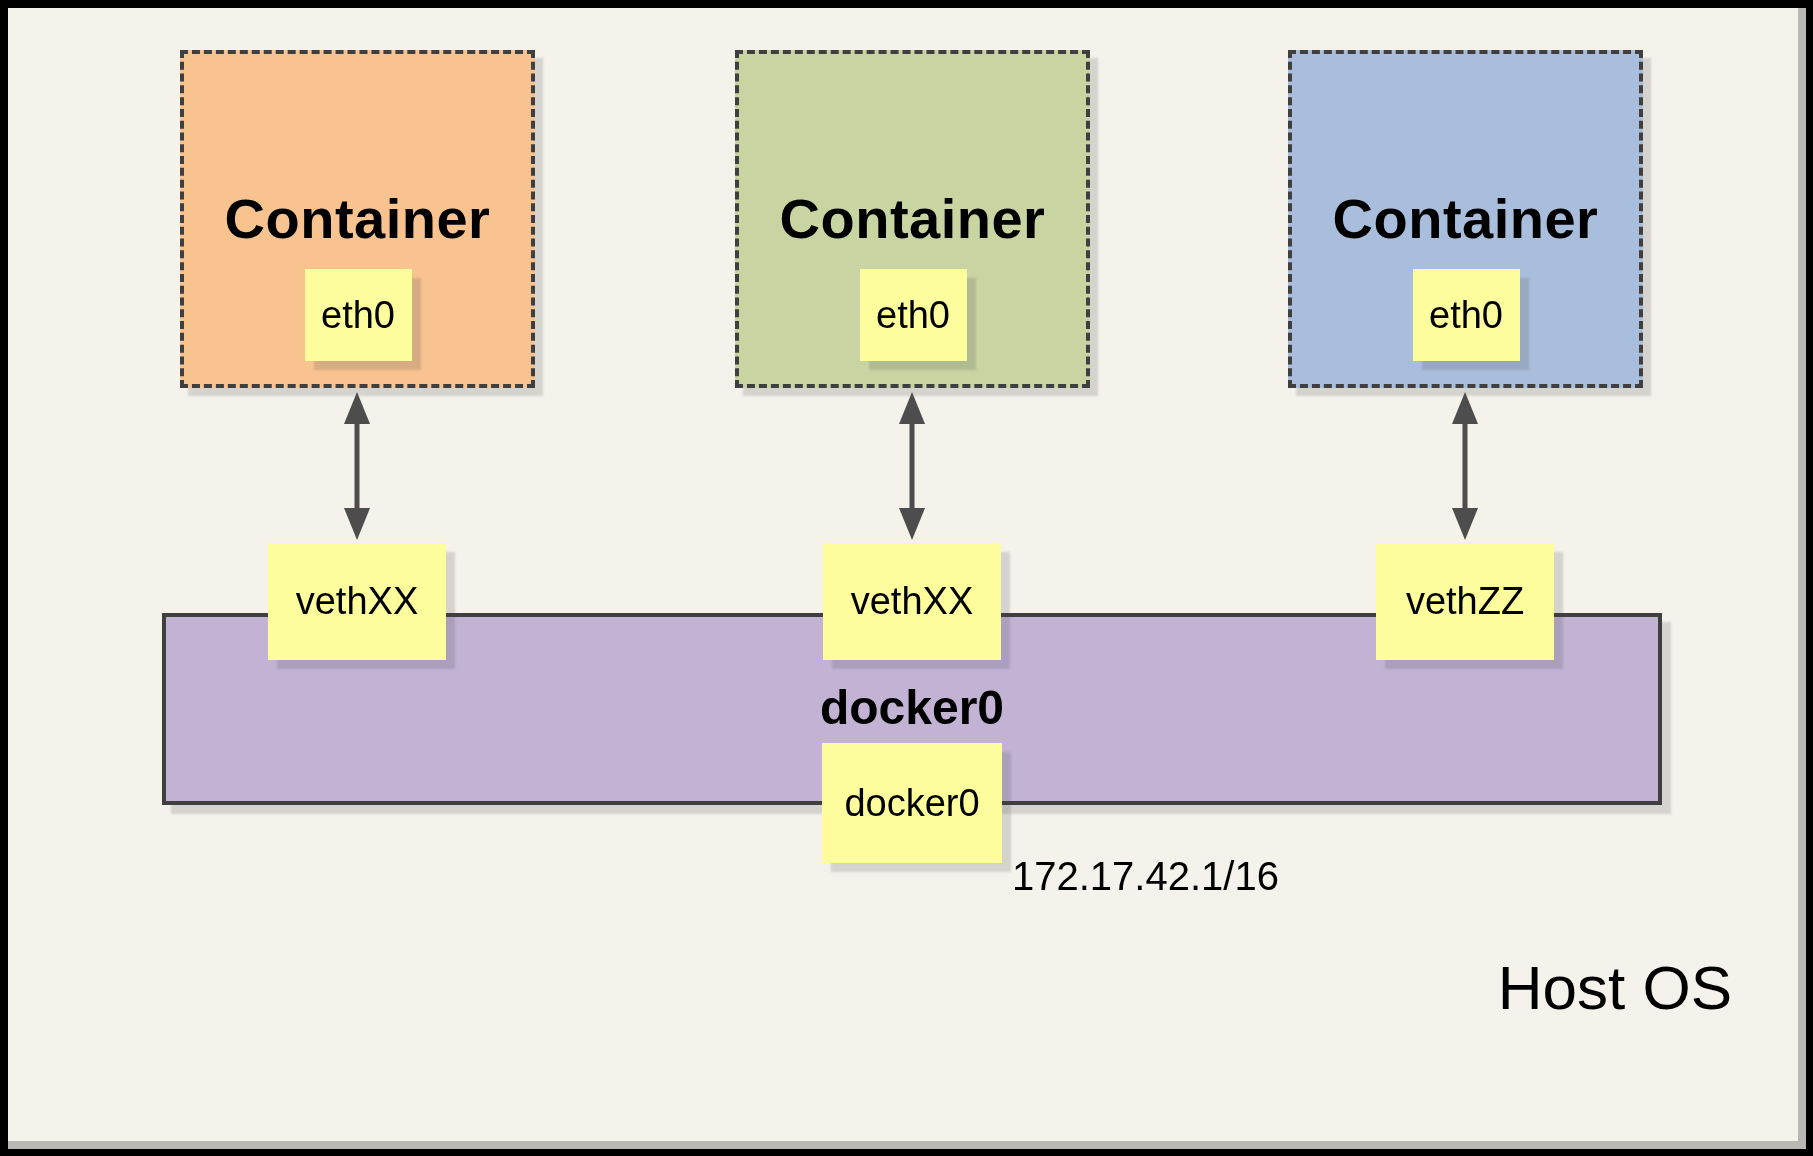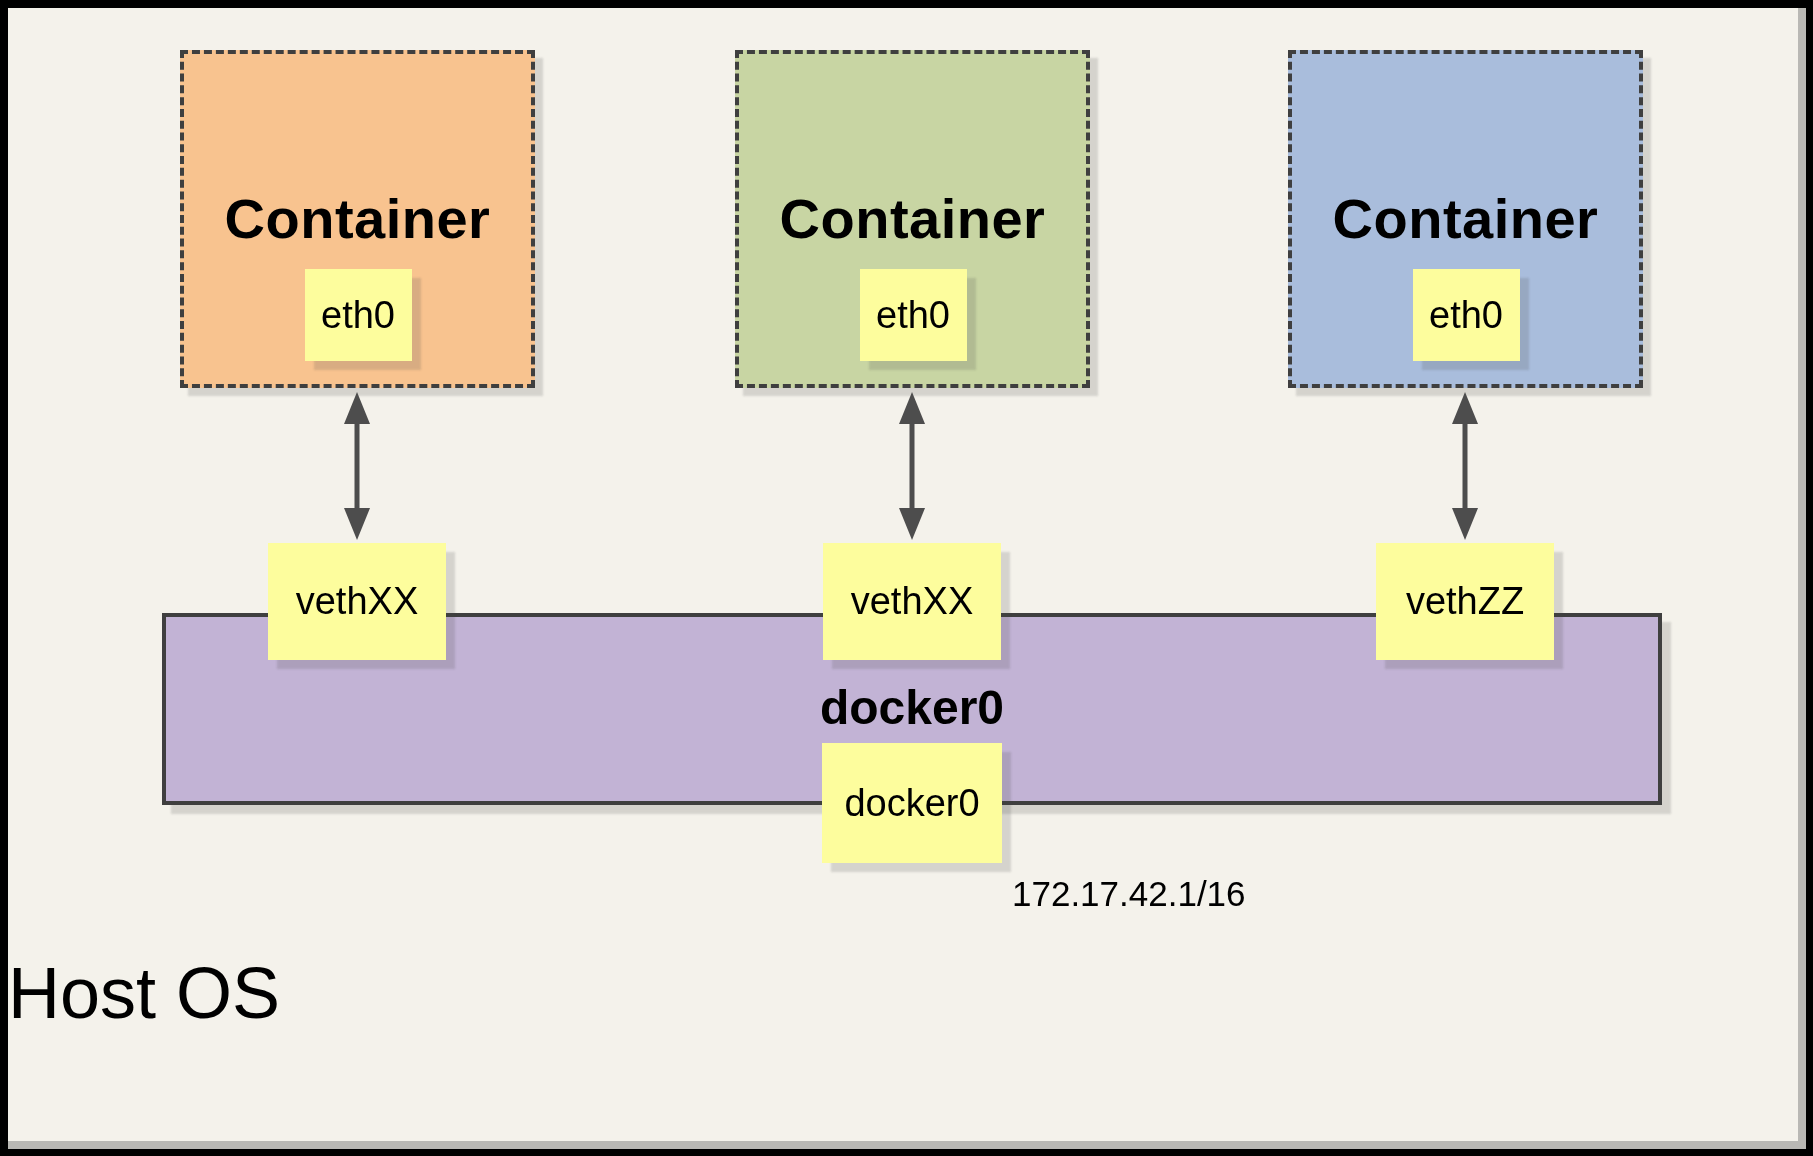--- a/index.html
+++ b/index.html
@@ -124,34 +124,34 @@
   }
   .bridge-iface-box {
     left: 814px;            
     top: 735px;             
     width: 180px;
     height: 120px;
   }
   .bridge-ip {
     position: absolute;
     left: 1004px;           
-    top: 866px;
-    font-size: 35px;
+    top: 846px;
+    font-size: 40px;
     z-index: 2;
     white-space: nowrap;
   }
 
   
   .host-label {
     position: absolute;
     left: 0;
     top: 944px;
     width: 1724px;          
-    text-align: left;
-    font-size: 72px;
+    text-align: right;
+    font-size: 62px;
     z-index: 1;
   }
 </style>
 </head>
 <body>
 
 <div class="stage">
   <div class="page" style="background: rgb(244, 242, 235);">
 
     <div class="container-box pos-1" style="background: rgb(248, 195, 143);">

